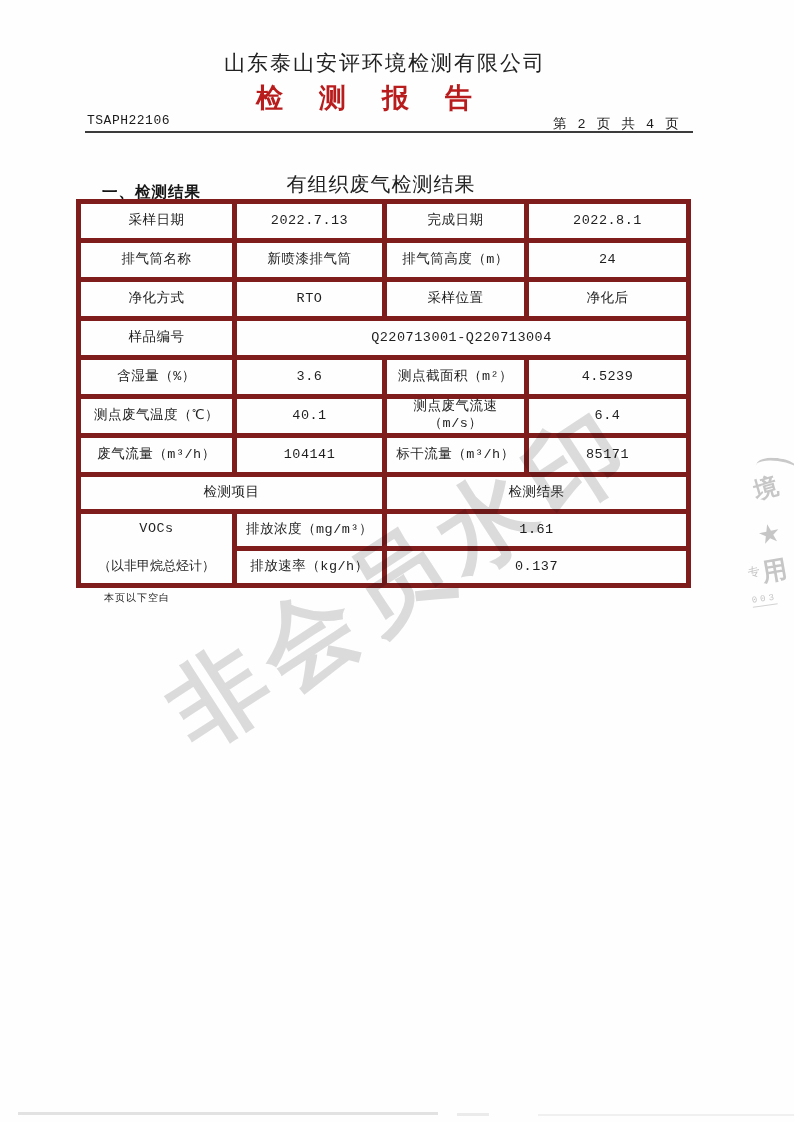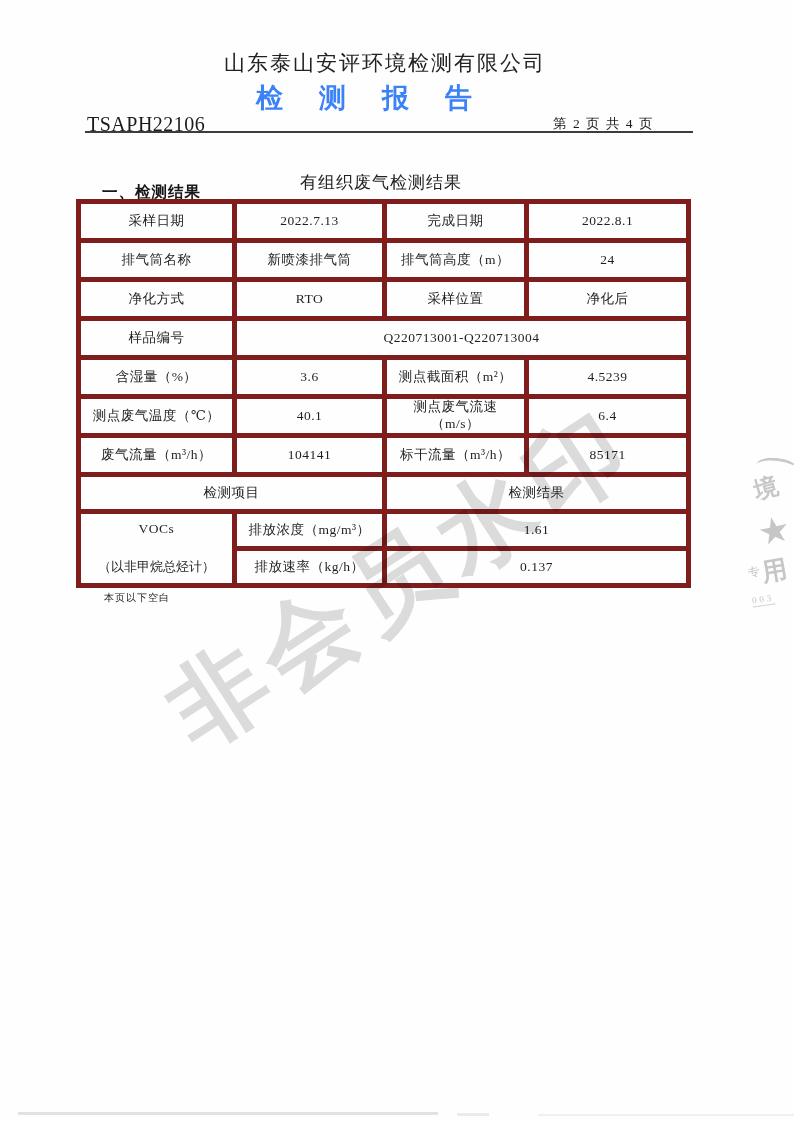--- a/index.html
+++ b/index.html
@@ -5,51 +5,51 @@
   html,body{margin:0;padding:0;}
   body{
     width:794px;height:1122px;
     background:#ffffff;
     font-family:"Liberation Serif","DejaVu Serif",serif;
     color:#1e1e1e;
     -webkit-font-smoothing:antialiased;
   }
   .page{
     position:relative;width:794px;height:1122px;
-    background:#fefefe;overflow:hidden;
+    background:#fefefe;overflow:hidden;font-family:Liberation Mono, monospace;
   }
   
   .company{
     position:absolute;top:49px;left:0;width:770px;
     text-align:center;font-size:21px;letter-spacing:2px;color:#222;
   }
   .report-title{
     position:absolute;top:80px;left:0;width:728px;
-    text-align:center;font-size:27px;font-weight:bold;color:#3b82f6;
+    text-align:center;font-size:27px;font-weight:bold;color:#b91c1c;
     letter-spacing:36px;text-indent:36px;
   }
   .report-no{
     position:absolute;top:113px;left:87px;
-    font-size:20px;color:#1b1b1b;letter-spacing:0.5px;
+    font-size:13px;color:#1b1b1b;letter-spacing:0.5px;
   }
   .page-indicator{
     position:absolute;top:115px;left:553px;
     font-size:13.5px;color:#1b1b1b;letter-spacing:1.5px;
   }
   .header-rule{
     position:absolute;top:131px;left:85px;width:608px;height:0;
     border-top:2px solid #3c3c3c;
   }
   .section-title{
     position:absolute;top:146px;left:102px;
     font-size:15.5px;font-weight:bold;color:#161616;letter-spacing:1px;margin-top:36px;
   }
   .table-title{
     position:absolute;top:171px;left:76px;width:610px;
-    text-align:center;font-size:17px;color:#222;letter-spacing:1px;
+    text-align:center;font-size:20px;color:#222;letter-spacing:1px;
   }
   
   .result-table{
     position:absolute;top:199px;left:76px;width:610px;
     border-collapse:collapse;table-layout:fixed;
     font-size:13.5px;color:#1f1f1f;
   }
   .result-table td{
     border:5px solid #7f1d1d;
     text-align:center;vertical-align:middle;

